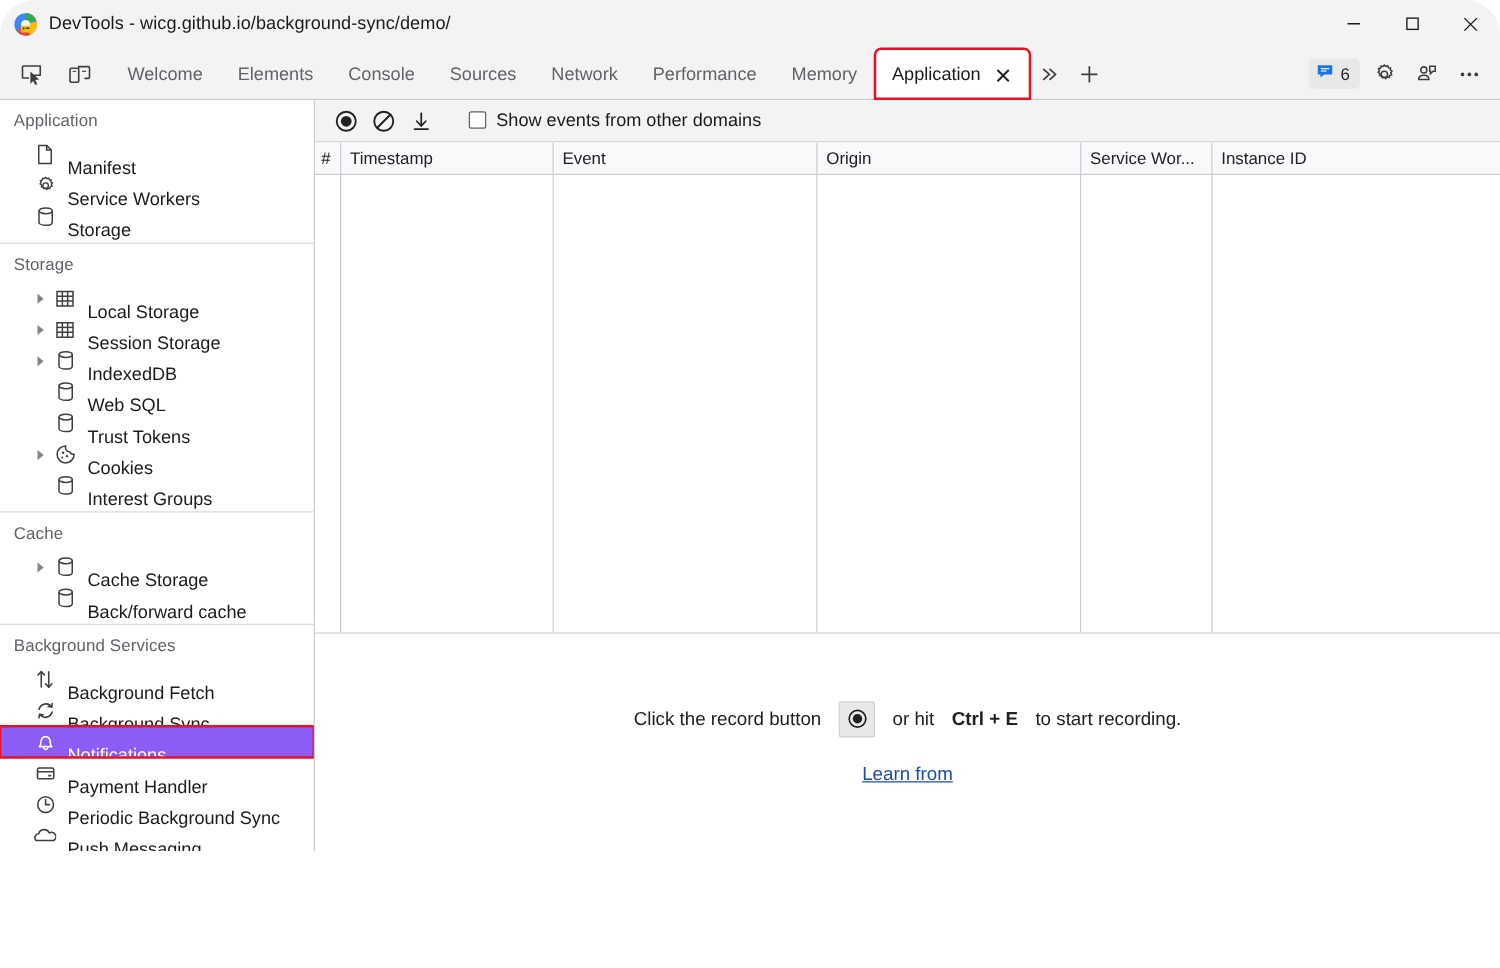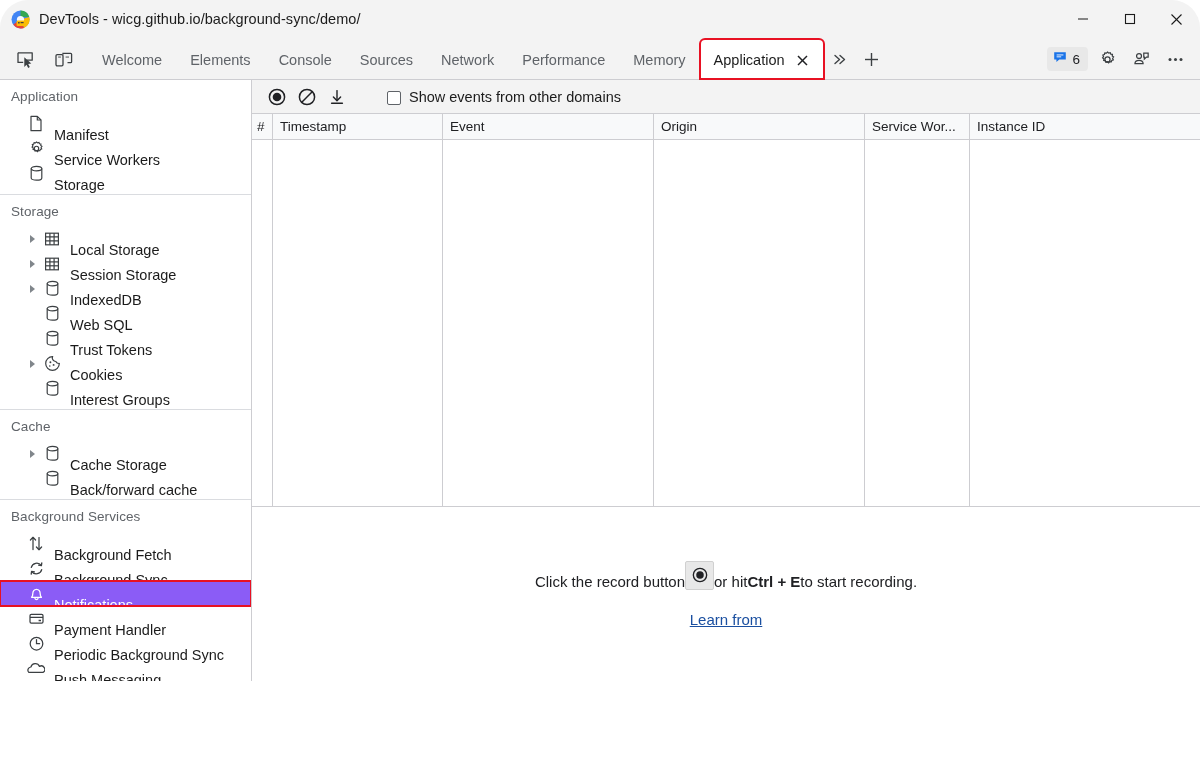--- a/index.html
+++ b/index.html
@@ -263,23 +263,23 @@
     width: 28px;
     height: 26px;
     display: flex;
     align-items: center;
     justify-content: center;
     border-radius: 3px;
   }
   .tb-sep { width: 6px; }
   .tb-check {
     display: flex;
-    align-items: flex-end;
+    align-items: flex-start;
     gap: 8px;
-    margin-left: 26px;
+    margin-left: 14px;
     font-size: 14.5px;
     color: #1b1b1b;
     white-space: nowrap;
   }
   .cbox {
     width: 14px;
     height: 14px;
     border: 1.4px solid #5f6368;
     border-radius: 2px;
     background: #fff;
@@ -332,24 +332,24 @@
     flex: 1;
     display: flex;
     flex-direction: column;
     align-items: center;
     justify-content: center;
     background: #ffffff;
     gap: 21px;
   }
   .empty-row {
     display: flex;
-    align-items: flex-end;
+    align-items: center;
     font-size: 15px;
     color: #202124;
-    gap: 0;
+    gap: 14px;
     white-space: nowrap;
   }
   .inline-rec {
     width: 29px;
     height: 29px;
     background: #e8e8e8;
     border: 1px solid #d0d0d0;
     border-radius: 2px;
     display: flex;
     align-items: center;

